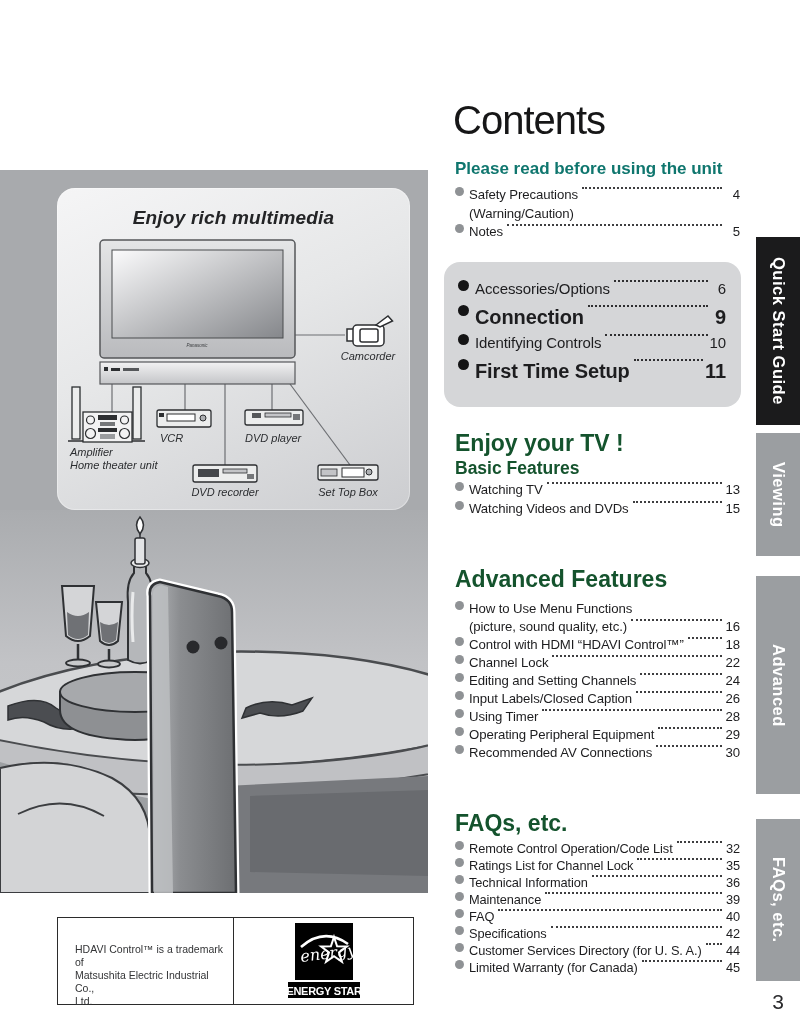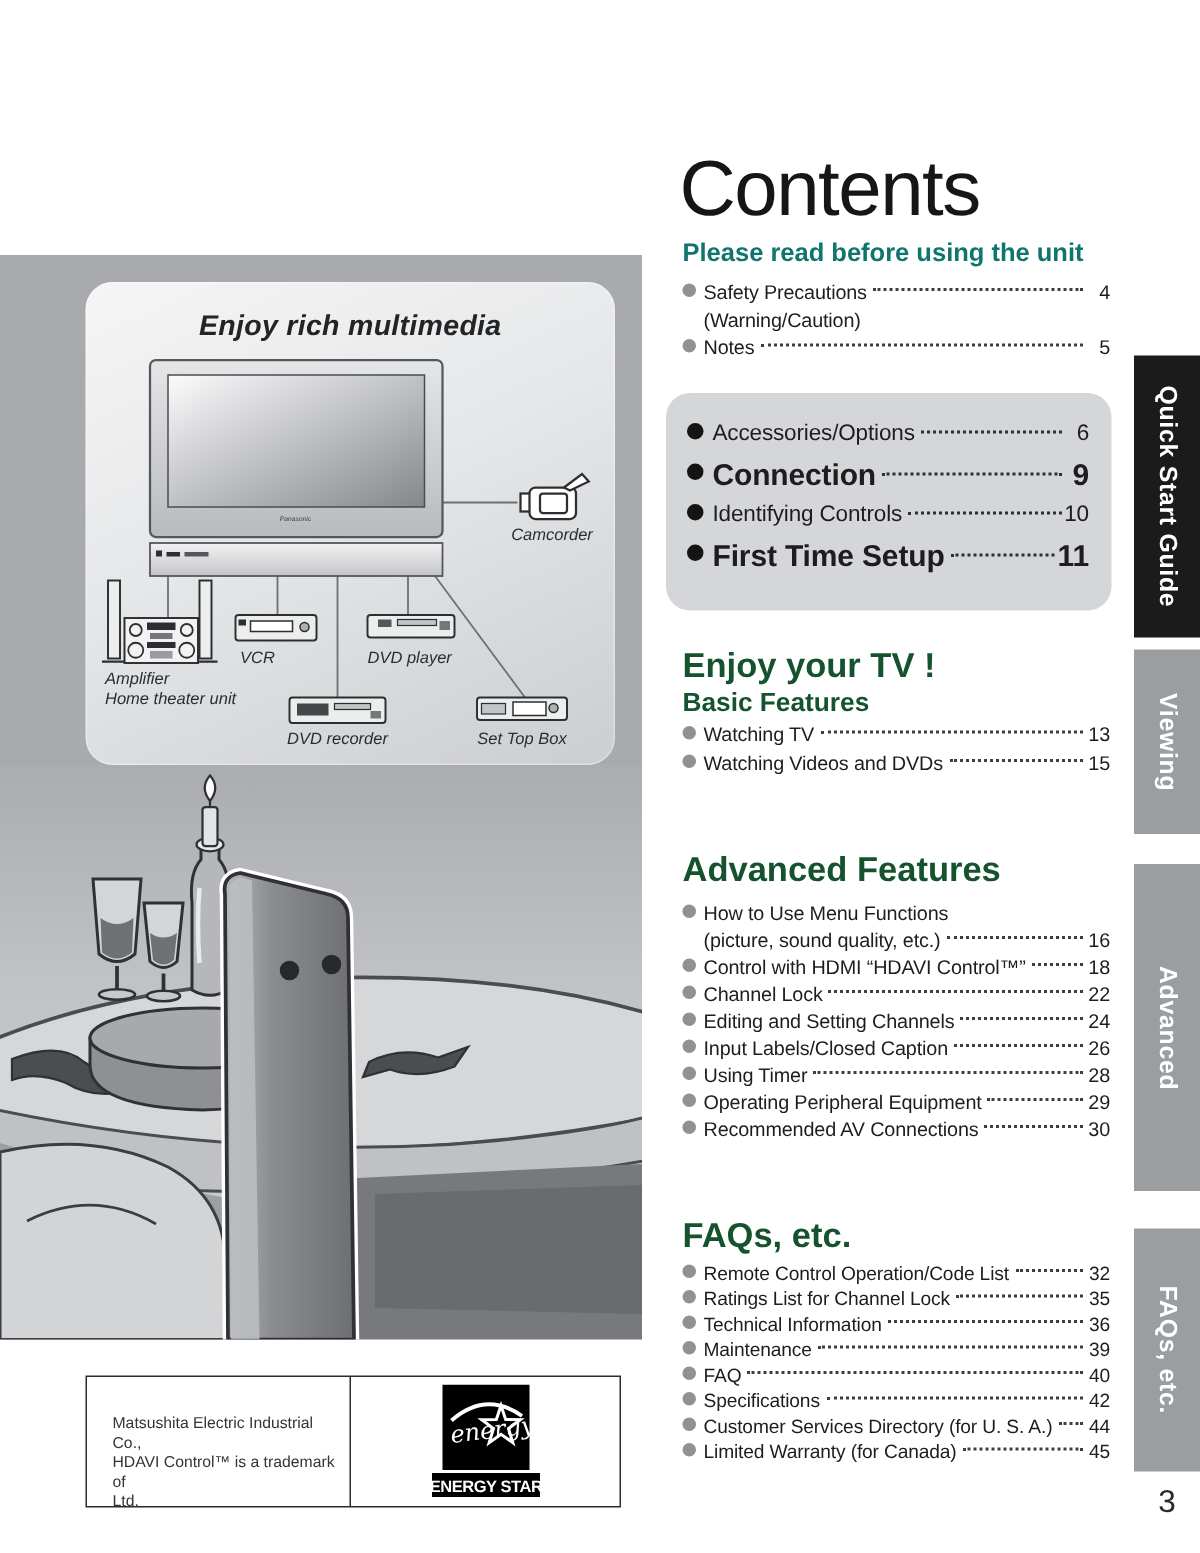--- a/index.html
+++ b/index.html
@@ -26,30 +26,30 @@
 
   
   .foot-box { position:absolute; left:57px; top:917px; width:357px; height:88px;
     border:1.5px solid #2b2b2b; background:#fff; display:flex; }
   .foot-left { width:176px; border-right:1.5px solid #2b2b2b; padding:25px 5px 0 17px;
     font-size:10.5px; line-height:13px; color:#333436; }
   .foot-right { flex:1; display:flex; align-items:center; justify-content:center; }
 
   
   .toc { position:absolute; left:455px; top:0; width:285px; height:1035px; }
-  .contents-title { position:absolute; top:100px; left:-2px; font-size:52px; font-weight:400;
+  .contents-title { position:absolute; top:100px; left:-2px; font-size:40px; font-weight:400;
     letter-spacing:-1px; color:#161617; line-height:1;text-align:center; }
   .read-heading { position:absolute; top:159px; left:0; font-size:17px; font-weight:bold; color:#0f766e; }
   .toc-section { position:absolute; left:0; width:285px; }
   .sec-read { top:187px; }
   .sec-basic { top:482px; }
   .sec-advanced { top:601px; }
   .sec-faqs { top:841px; }
 
-  .toc-row { display:flex; align-items:center; font-size:13.2px; line-height:15px;
+  .toc-row { display:flex; align-items:flex-start; font-size:13.2px; line-height:15px;
     margin-bottom:3.5px; color:#1d1d1f; letter-spacing:-0.1px; }
   .sec-faqs .toc-row { margin-bottom:2px; font-size:12.8px; }
   .sec-advanced .toc-row { margin-bottom:3px; }
   .bullet { flex:none; width:9px; height:9px; border-radius:50%; background:#8f9295; margin:0 5px 2px 0; }
   .toc-label { white-space:nowrap; }
   .leader { flex:1; min-width:4px; border-bottom:2px dotted #3e3e40; margin:0 2px 3px 4px; }
   .page-num { flex:none; min-width:16px; text-align:right; }
   .no-bullet .bullet { visibility:hidden; }
 
   
@@ -243,22 +243,22 @@
         <path d="M150 86 Q 148 74 160 72 L 218 86 Q 232 89 232 102 L 236 383 L 152 383 Z" fill="url(#remoteG)" stroke="#2f3134" stroke-width="2.5"></path>
         <path d="M153 86 Q 152 77 161 75 L 168 77 L 173 383 L 154 383 Z" fill="#bcbec1" opacity="0.85"></path>
         <circle cx="193" cy="137" r="6.5" fill="#28292c"></circle>
         <circle cx="221" cy="133" r="6.5" fill="#28292c"></circle>
       </g>
     </svg>
   </div>
 
   <div class="foot-box">
     <div class="foot-left">
+      <div>HDAVI Control™ is a trademark of</div>
       <div>Matsushita Electric Industrial Co.,</div>
-      <div>HDAVI Control™ is a trademark of</div>
       <div>Ltd.</div>
     </div>
     <div class="foot-right">
       <svg width="74" height="76" viewBox="0 0 74 76">
         <rect x="8" y="0" width="58" height="57" fill="#000000"></rect>
         <path d="M14 24 Q 37 4 61 21" fill="none" stroke="#ffffff" stroke-width="2.6"></path>
         <text x="14" y="39" fill="#ffffff" font-size="16" font-style="italic" font-family="'DejaVu Serif', serif" transform="rotate(-7 14 39)">energy</text>
         <path d="M47 14 L50.1 23.3 L59.9 23.5 L52 29.4 L54.9 38.8 L47 33.2 L39.1 38.8 L42 29.4 L34.1 23.5 L43.9 23.3 Z" fill="none" stroke="#ffffff" stroke-width="2"></path>
         <rect x="1" y="59" width="72" height="16" fill="#000000"></rect>
         <text x="37" y="71.5" text-anchor="middle" fill="#ffffff" font-size="11" font-weight="bold" font-family="'Liberation Sans', sans-serif" letter-spacing="-0.3">ENERGY STAR</text>

